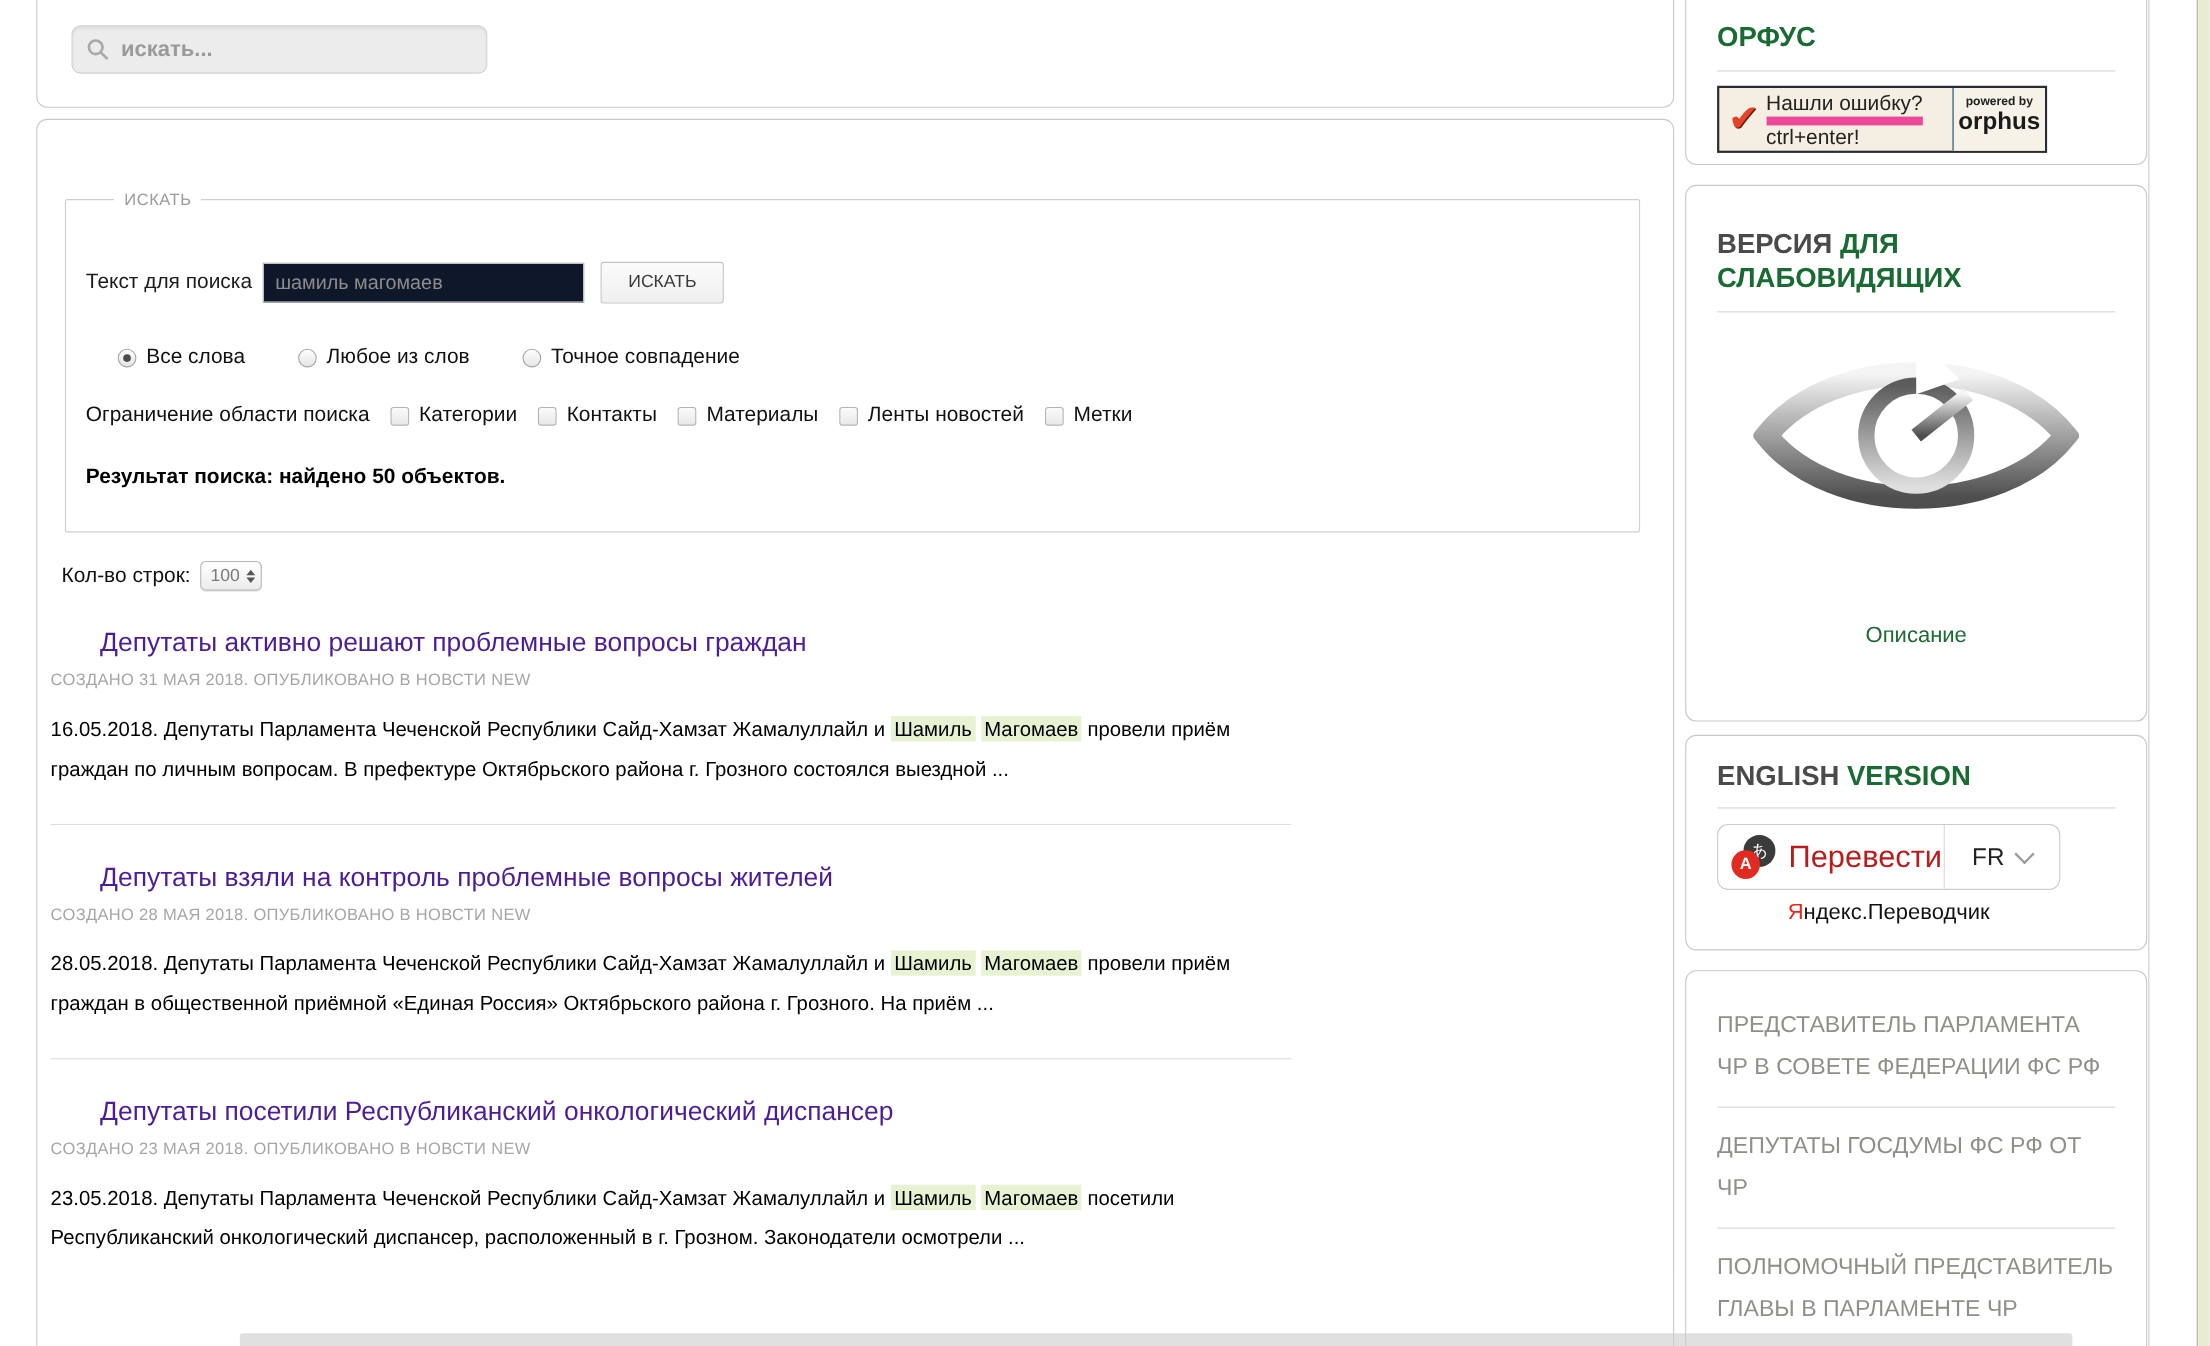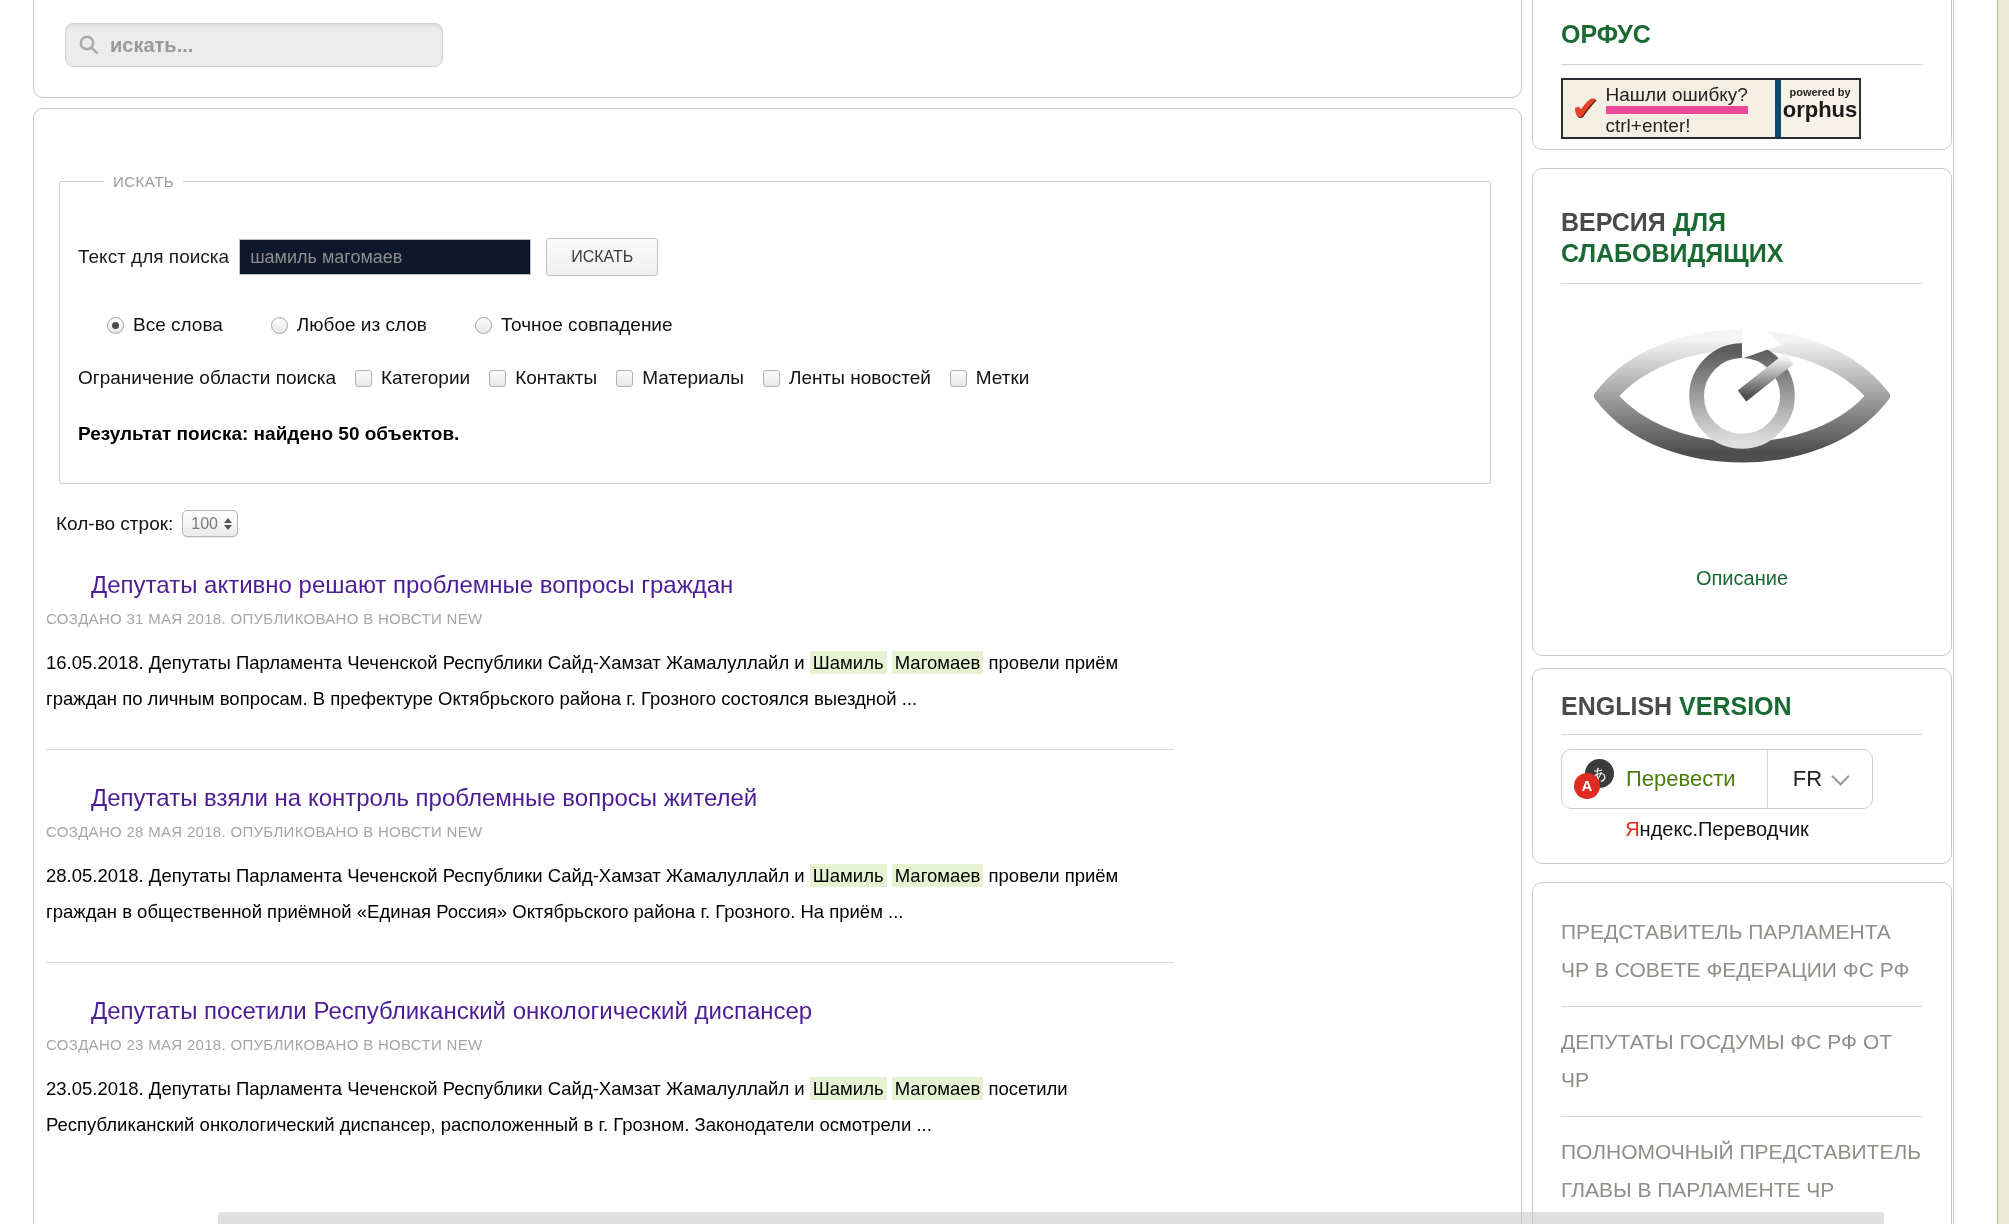--- a/index.html
+++ b/index.html
@@ -103,21 +103,21 @@
   .box-orphus { top:-26px; height:176px; }
   .box-orphus .s-title { margin-top:44px; }
   .orphus-banner {
     margin-top:13px; width:300px; height:61px; border:2px solid #2b2b33; background:#f4efe2;
     display:flex; align-items:stretch; cursor:pointer;
   }
   .orphus-check { font-size:34px; color:#e8432a; line-height:57px; padding:0 6px 0 8px; text-shadow:1px 1px 0 #5a1d08; }
   .orphus-text { flex:1; padding-top:3px; }
   .orphus-l1 { font-size:19px; color:#222; border-bottom:8px solid #ec4899; display:inline-block; line-height:23px; }
   .orphus-l2 { font-size:19px; color:#222; line-height:23px; }
-  .orphus-right { width:84px; border-left:6px solid #0c4a6e; text-align:center; padding-top:6px; background:#f6f2e7; }
+  .orphus-right { width:84px; border-left:1px solid #0c4a6e; text-align:center; padding-top:6px; background:#f6f2e7; }
   .orphus-p1 { font-size:11px; font-weight:bold; color:#222; }
   .orphus-p2 { font-size:22px; font-weight:bold; color:#1a1a1a; line-height:24px; }
 
   .box-eye { top:168px; height:488px; }
   .box-eye .s-title { margin-top:38px; }
   .eye-wrap { position:absolute; left:0; right:0; top:132px; text-align:center; cursor:pointer; }
   .desc-link { position:absolute; left:0; right:0; top:398px; text-align:center; font-size:20px; color:#1a6a33; cursor:pointer; }
 
   .box-english { top:668px; height:196px; }
   .box-english .s-title { margin-top:22px; }
@@ -129,21 +129,21 @@
   .yt-left { flex:1; display:flex; align-items:center; padding-left:12px; border-right:1px solid #d8d8d8; cursor:pointer; }
   .yt-icon { position:relative; width:40px; height:40px; margin-right:12px; }
   .yt-dark {
     position:absolute; right:0; top:0; width:29px; height:29px; border-radius:50%;
     background:#3b3b3b; color:#fff; font-size:15px; text-align:center; line-height:29px;
   }
   .yt-red {
     position:absolute; left:0; bottom:0; width:26px; height:26px; border-radius:50%;
     background:#e02b20; color:#fff; font-size:15px; font-weight:bold; text-align:center; line-height:26px;
   }
-  .yt-label { font-size:22px; color:#4d7c0f; }
+  .yt-label { font-size:28px; color:#b91c1c; }
   .yt-right { width:104px; display:flex; align-items:center; justify-content:center; cursor:pointer; }
   .yt-lang { font-size:22px; color:#222; margin-right:12px; }
   .chev { width:13px; height:13px; border-right:2px solid #9a9a9a; border-bottom:2px solid #9a9a9a; transform:rotate(45deg); margin-top:-6px; }
   .yt-caption { margin-top:9px; width:312px; text-align:center; font-size:20px; color:#111; }
   .yt-caption .red { color:#e02b20; }
 
   .box-links { top:882px; height:362px; }
   .side-link { font-size:21px; line-height:38px; color:#8f8f89; padding:16px 0 17px; cursor:pointer; }
   .side-link.first { padding-top:30px; }
   .side-link + .side-link { border-top:1px solid #d4d4d4; }

